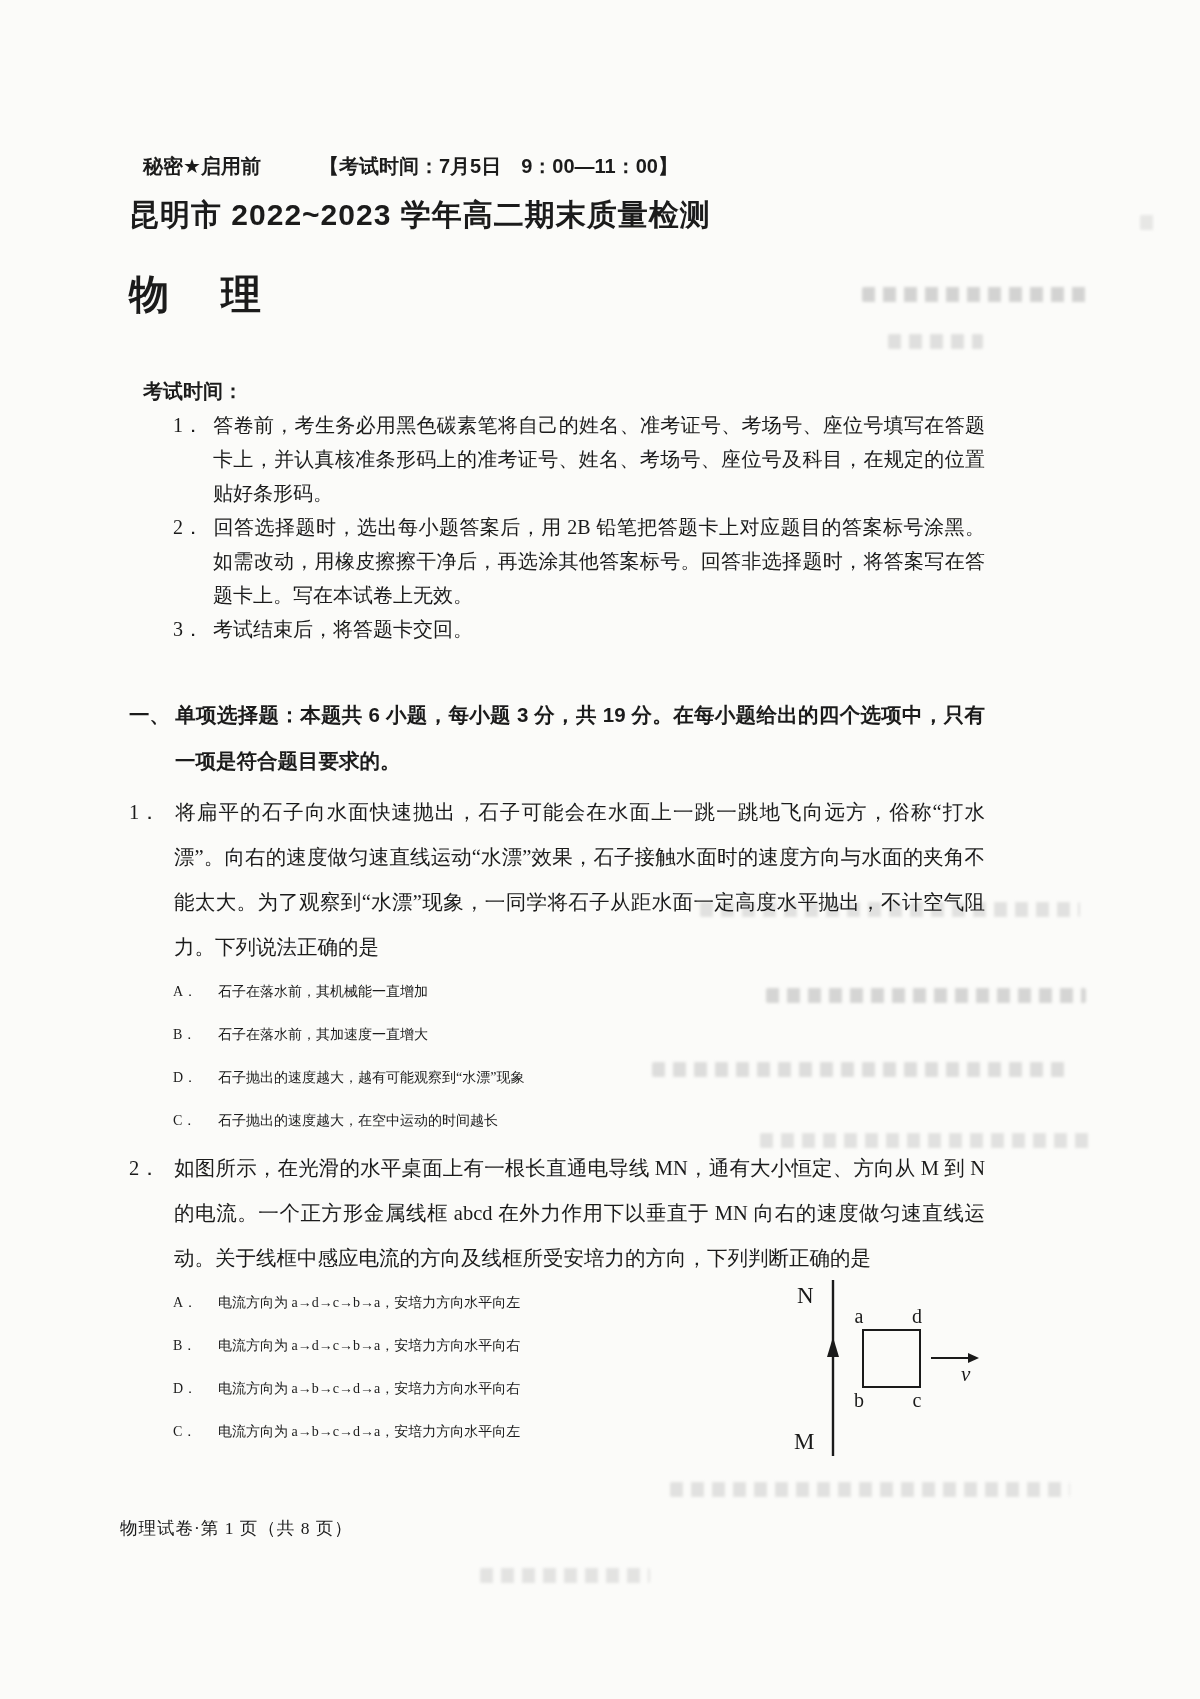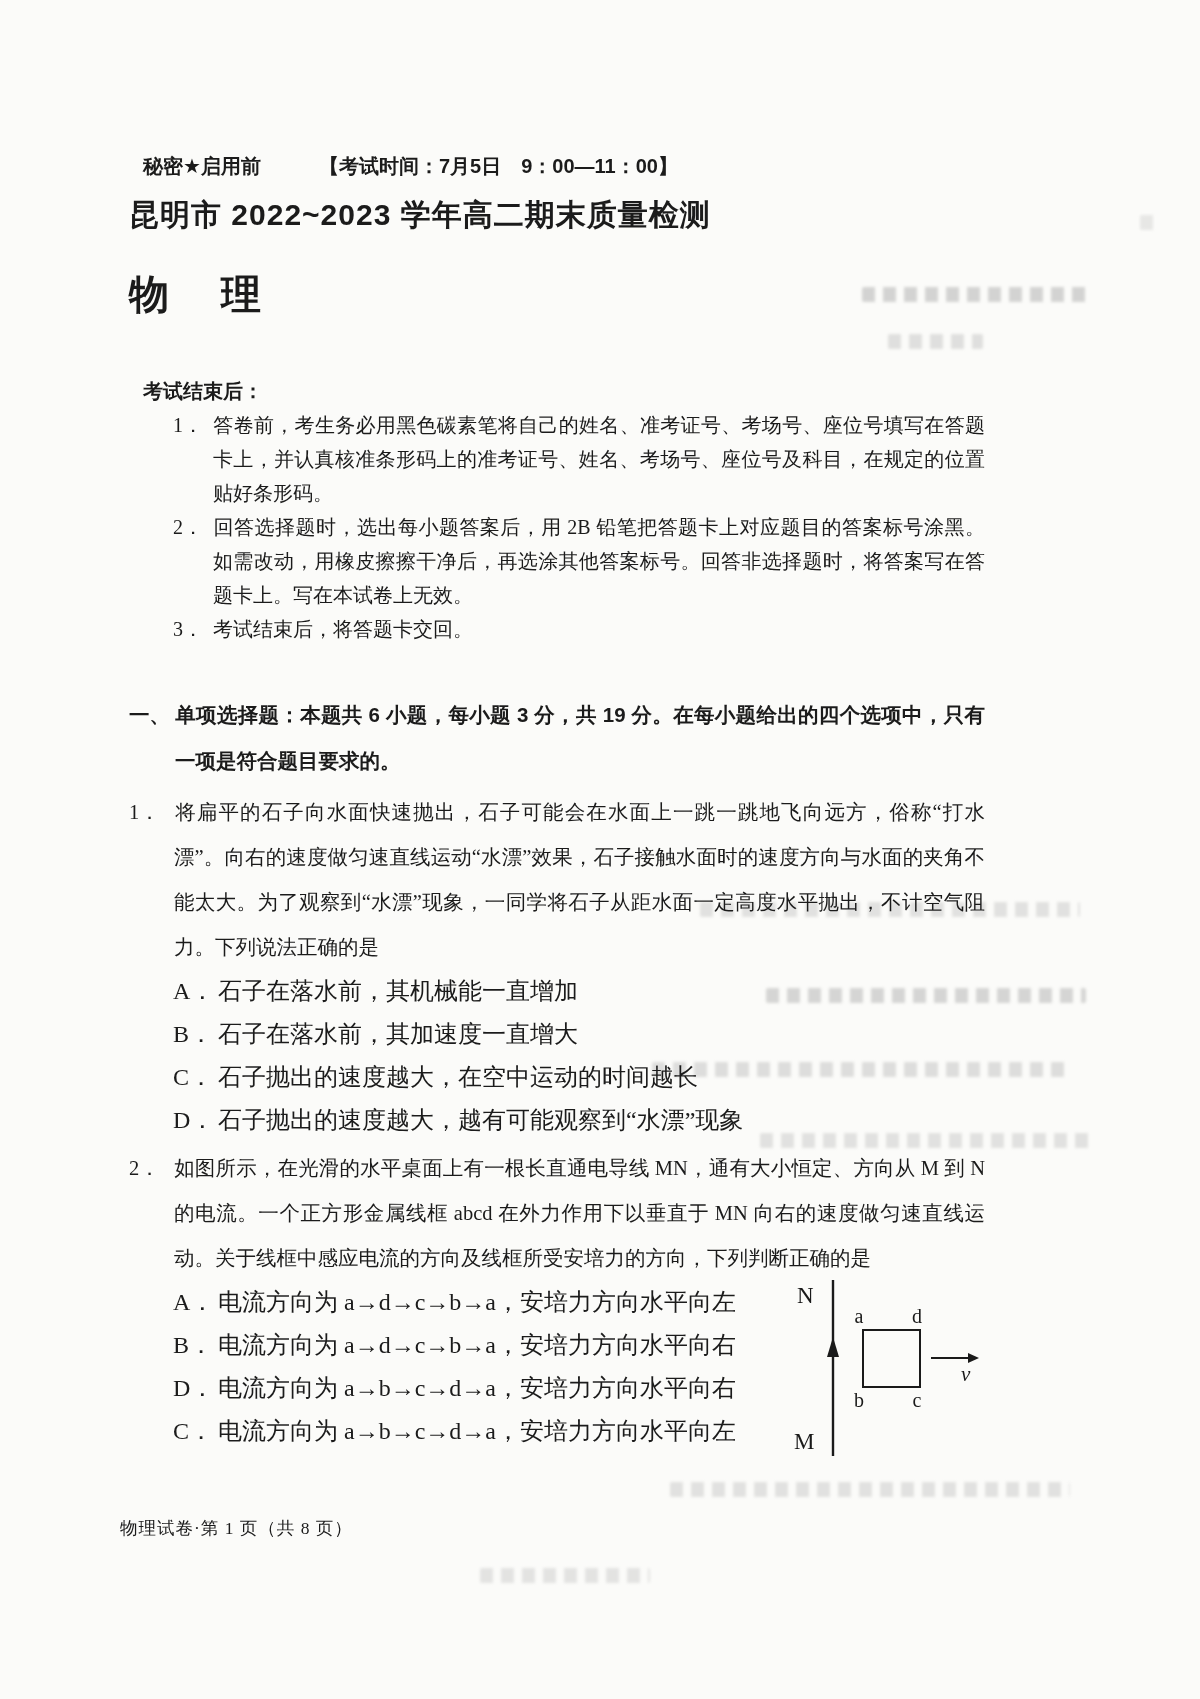--- a/index.html
+++ b/index.html
@@ -38,21 +38,21 @@
     font-family:"Liberation Sans","DejaVu Sans",sans-serif;
     font-weight:600;font-size:20.5px;line-height:46px;text-align:justify;}
   .slabel{display:inline-block;width:46px;text-indent:0;}
 
   
   .question{margin-top:6px;}
   .stem{padding-left:45px;text-indent:-45px;font-size:20.5px;
     line-height:45px;text-align:justify;margin:0;}
   .qnum{display:inline-block;width:45px;text-indent:0;}
   .options{margin-left:44px;}
-  .opt{padding-left:45px;text-indent:-45px;font-size:24px;line-height:43px;margin:0;}
+  .opt{padding-left:45px;text-indent:-45px;font-size:14px;line-height:43px;margin:0;}
   .optlabel{display:inline-block;width:45px;text-indent:0;}
   .q2-bottom{position:relative;}
 
   
   .fig{position:absolute;right:0;top:-4px;}
   .figtext{font-family:"Liberation Serif","DejaVu Serif",serif;font-size:23px;fill:#1a1a1a;}
   .figsmall{font-family:"Liberation Serif","DejaVu Serif",serif;font-size:20px;fill:#1a1a1a;}
   .figv{font-family:"Liberation Serif","DejaVu Serif",serif;font-style:italic;font-size:21px;fill:#1a1a1a;}
 
   
@@ -83,35 +83,35 @@
 
     <div class="header-line">
       <span>秘密★启用前</span>
       <span>【考试时间：7月5日　9：00—11：00】</span>
     </div>
 
     <h1 class="title">昆明市 2022~2023 学年高二期末质量检测</h1>
     <h2 class="subject">物　理</h2>
 
     <div class="notice">
-      <div class="notice-heading">考试结束后：</div>
+      <div class="notice-heading">考试时间：</div>
       <p class="notice-item"><span class="nnum">1．</span><span>答卷前，考生务必用黑色碳素笔将自己的姓名、准考证号、考场号、座位号填写在答题卡上，并认真核准条形码上的准考证号、姓名、考场号、座位号及科目，在规定的位置贴好条形码。</span></p>
       <p class="notice-item"><span class="nnum">2．</span><span>回答选择题时，选出每小题答案后，用 2B 铅笔把答题卡上对应题目的答案标号涂黑。如需改动，用橡皮擦擦干净后，再选涂其他答案标号。回答非选择题时，将答案写在答题卡上。写在本试卷上无效。</span></p>
       <p class="notice-item"><span class="nnum">3．</span><span>考试结束后，将答题卡交回。</span></p>
     </div>
 
     <div class="section-heading"><span class="slabel">一、</span><span>单项选择题：本题共 6 小题，每小题 3 分，共 19 分。在每小题给出的四个选项中，只有一项是符合题目要求的。</span></div>
 
     <div class="question">
       <p class="stem"><span class="qnum">1．</span><span>将扁平的石子向水面快速抛出，石子可能会在水面上一跳一跳地飞向远方，俗称“打水漂”。向右的速度做匀速直线运动“水漂”效果，石子接触水面时的速度方向与水面的夹角不能太大。为了观察到“水漂”现象，一同学将石子从距水面一定高度水平抛出，不计空气阻力。下列说法正确的是</span></p>
       <div class="options">
         <p class="opt"><span class="optlabel">A．</span><span>石子在落水前，其机械能一直增加</span></p>
         <p class="opt"><span class="optlabel">B．</span><span>石子在落水前，其加速度一直增大</span></p>
+        <p class="opt"><span class="optlabel">D．</span><span>石子抛出的速度越大，越有可能观察到“水漂”现象</span></p>
         <p class="opt"><span class="optlabel">C．</span><span>石子抛出的速度越大，在空中运动的时间越长</span></p>
-        <p class="opt"><span class="optlabel">D．</span><span>石子抛出的速度越大，越有可能观察到“水漂”现象</span></p>
       </div>
     </div>
 
     <div class="question" style="margin-top:4px;">
       <p class="stem"><span class="qnum">2．</span><span>如图所示，在光滑的水平桌面上有一根长直通电导线 MN，通有大小恒定、方向从 M 到 N 的电流。一个正方形金属线框 abcd 在外力作用下以垂直于 MN 向右的速度做匀速直线运动。关于线框中感应电流的方向及线框所受安培力的方向，下列判断正确的是</span></p>
       <div class="q2-bottom">
         <div class="options">
           <p class="opt"><span class="optlabel">A．</span><span>电流方向为 a→d→c→b→a，安培力方向水平向左</span></p>
           <p class="opt"><span class="optlabel">B．</span><span>电流方向为 a→d→c→b→a，安培力方向水平向右</span></p>
           <p class="opt"><span class="optlabel">D．</span><span>电流方向为 a→b→c→d→a，安培力方向水平向右</span></p>

